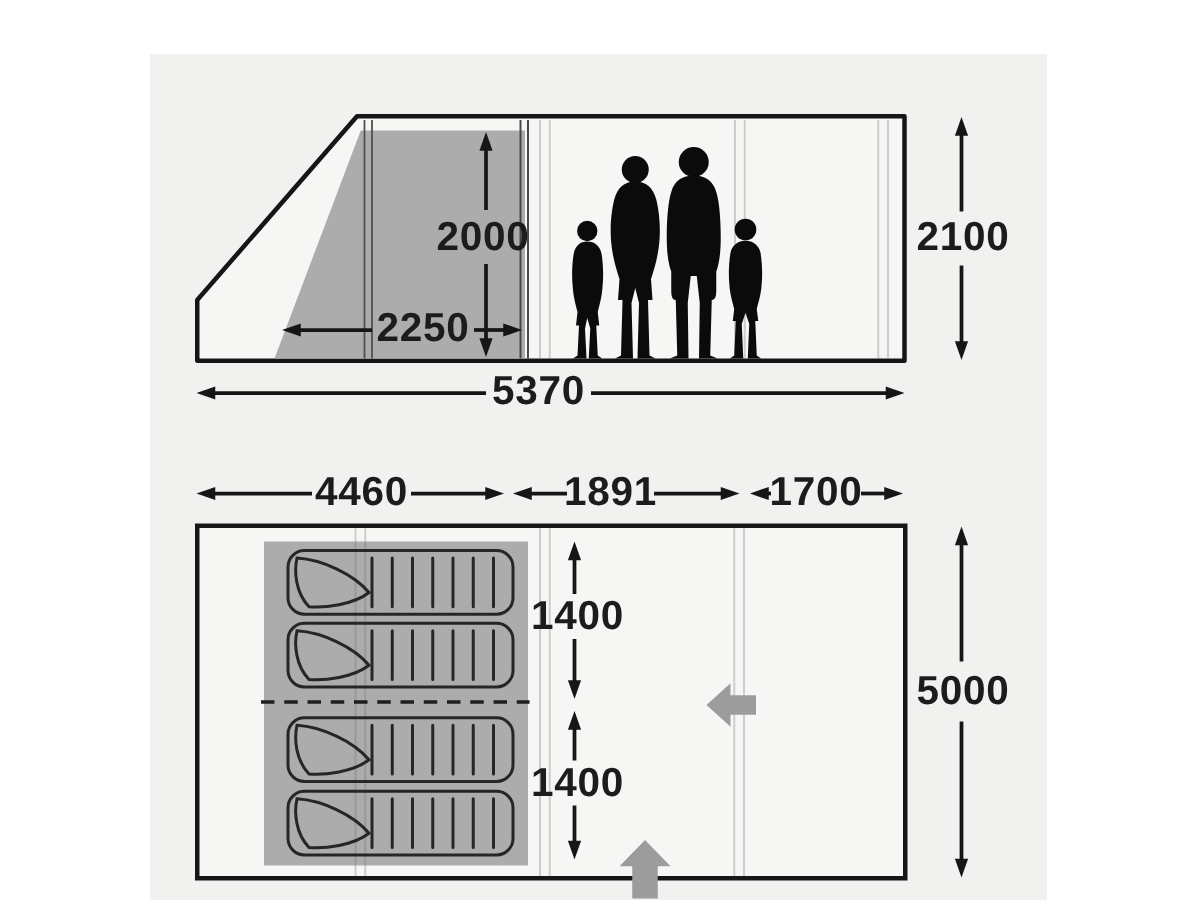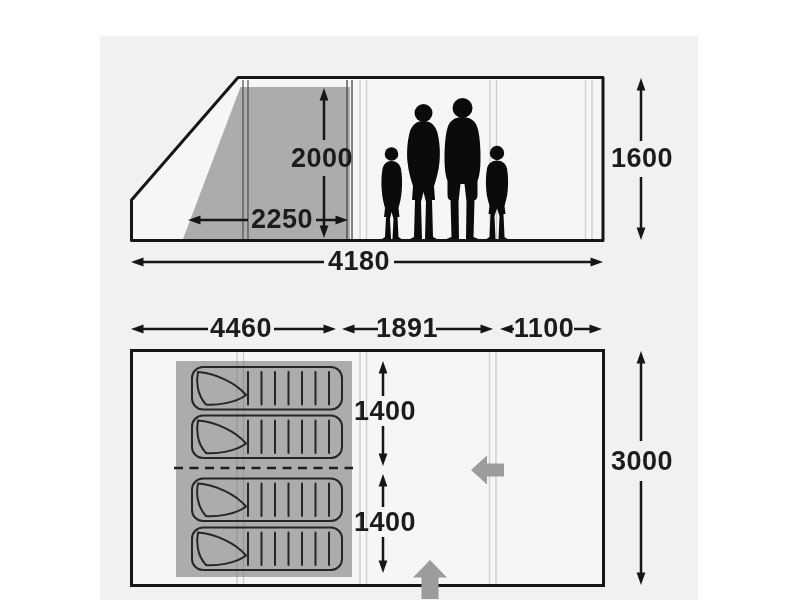--- a/index.html
+++ b/index.html
@@ -189,22 +189,22 @@
         <path d="M641,329 V407" fill="none"></path>
           <path d="M641,447 V539" fill="none"></path>
         <polygon points="641,317 636.6,329.5 645.4,329.5" stroke="none"></polygon>
         <polygon points="641,551 636.6,538.5 645.4,538.5" stroke="none"></polygon>
       </g>
     </g>
   </svg>
 
   <div class="dim-label" style="left:322px;top:124px;">2000</div>
   <div class="dim-label" style="left:282px;top:185px;text-align:center;">2250</div>
-  <div class="dim-label" style="left:359px;top:227px;">4180</div>
-  <div class="dim-label" style="left:642px;top:124px;">1600</div>
+  <div class="dim-label" style="left:359px;top:227px;">5370</div>
+  <div class="dim-label" style="left:642px;top:124px;">2100</div>
 
   <div class="dim-label" style="left:241px;top:294px;">4460</div>
   <div class="dim-label" style="left:407px;top:294px;">1891</div>
-  <div class="dim-label" style="left:544px;top:294px;">1100</div>
+  <div class="dim-label" style="left:544px;top:294px;">1700</div>
   <div class="dim-label" style="left:385px;top:377px;">1400</div>
   <div class="dim-label" style="left:385px;top:488px;">1400</div>
-  <div class="dim-label" style="left:642px;top:427px;">3000</div>
+  <div class="dim-label" style="left:642px;top:427px;">5000</div>
 </div>
 
 </body></html>

